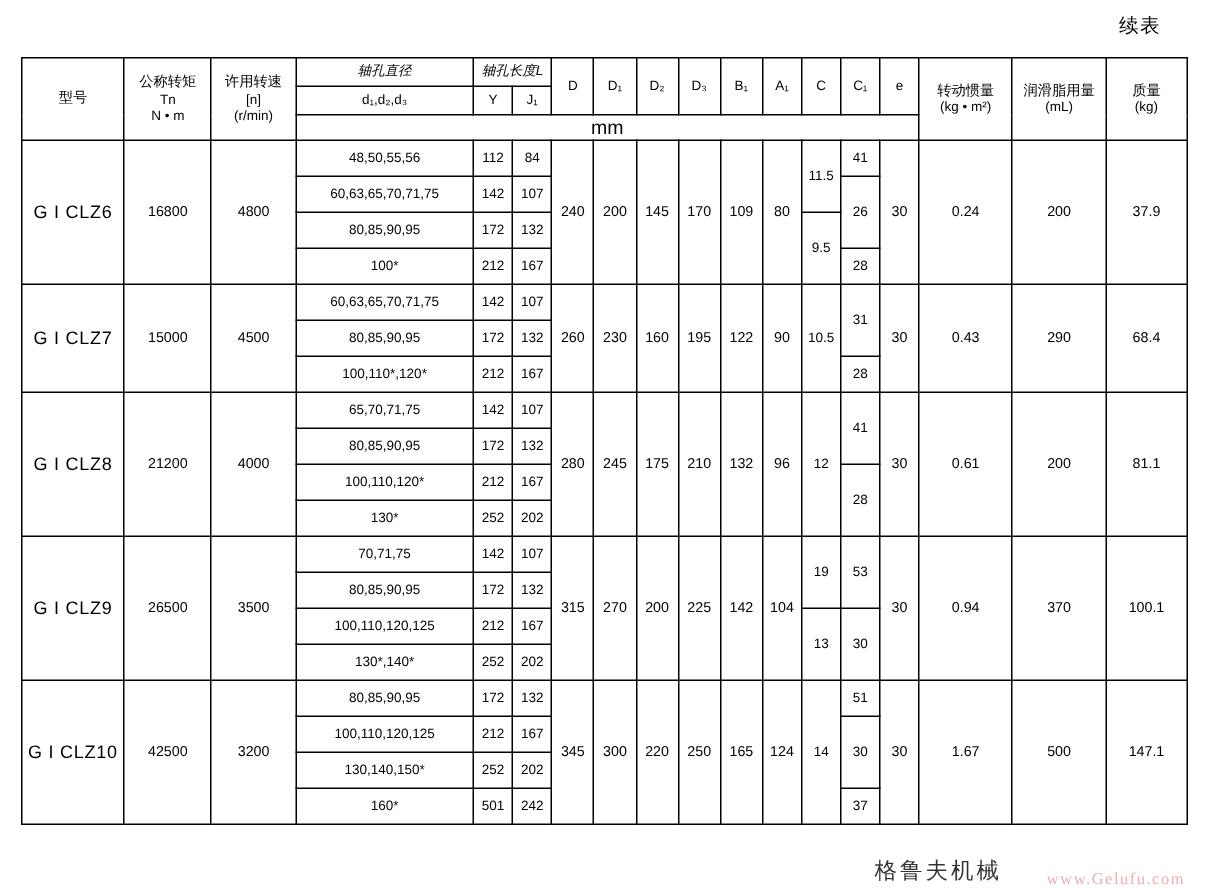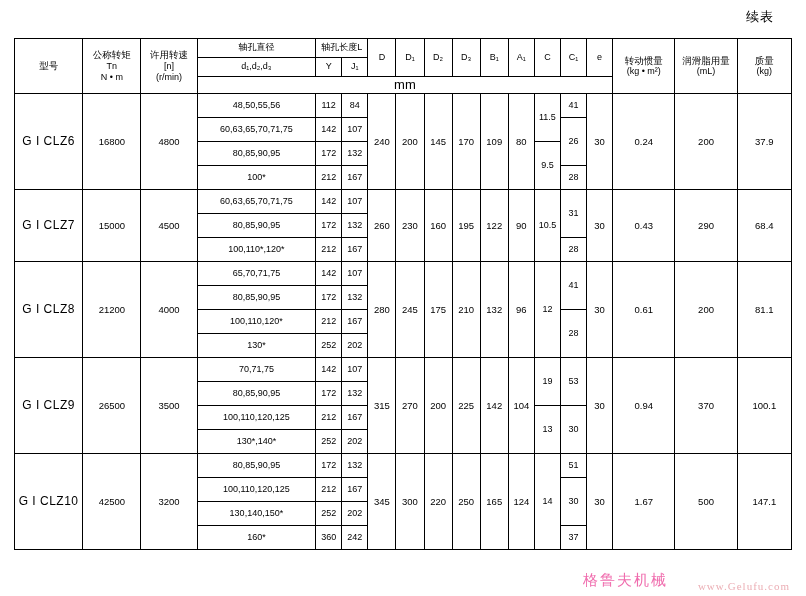--- a/index.html
+++ b/index.html
@@ -42,21 +42,21 @@
     vertical-align: middle;
     padding: 0;
     font-weight: normal;
     line-height: 1.25;
   }
   
   .hdr td { font-size: 9px; }
   .hdr .cjk { font-size: 9.5px; }
   .mm-row td { font-size: 13px; height: 16px; }
 
-  .bore-head { font-size: 9.5px; }
+  .bore-head { font-size: 9.5px; font-style: italic; }
   .bore-sub { font-size: 9px; }
 
   .grp-model { font-size: 12px; letter-spacing: 0.5px; }
   .numcell { font-size: 9.5px; }
   .borelist { font-size: 9px; text-align: left; padding-left: 6px; margin-left: 28px; }
   .small-num { font-size: 9px; }
 
   .wm {
     position: absolute;
     right: 16px;
@@ -65,21 +65,21 @@
     color: #e8a0a8;
     letter-spacing: 1px;
     font-family: "Liberation Serif", serif;
     opacity: 0.85;
   }
   .wm2 {
     position: absolute;
     right: 138px;
     bottom: 6px;
     font-size: 15px;
-    color: #ec4899;
+    color: #000000;
     letter-spacing: 2px;
     font-family: "Liberation Serif", serif;
     opacity: 0.8;
   }
 </style>
 </head>
 <body>
 
 <div id="page">
 
@@ -321,21 +321,21 @@
           <td class="small-num">167</td>
           <td rowspan="2" class="small-num">30</td>
         </tr>
         <tr style="height: 24px;">
           <td class="borelist">130,140,150*</td>
           <td class="small-num">252</td>
           <td class="small-num">202</td>
         </tr>
         <tr style="height: 24px;">
           <td class="borelist">160*</td>
-          <td class="small-num">360</td>
+          <td class="small-num">501</td>
           <td class="small-num">242</td>
           <td class="small-num">37</td>
         </tr>
       </tbody>
   </table>
 
   <div class="wm2">格鲁夫机械</div>
   <div class="wm">www.Gelufu.com</div>
 </div>
 

